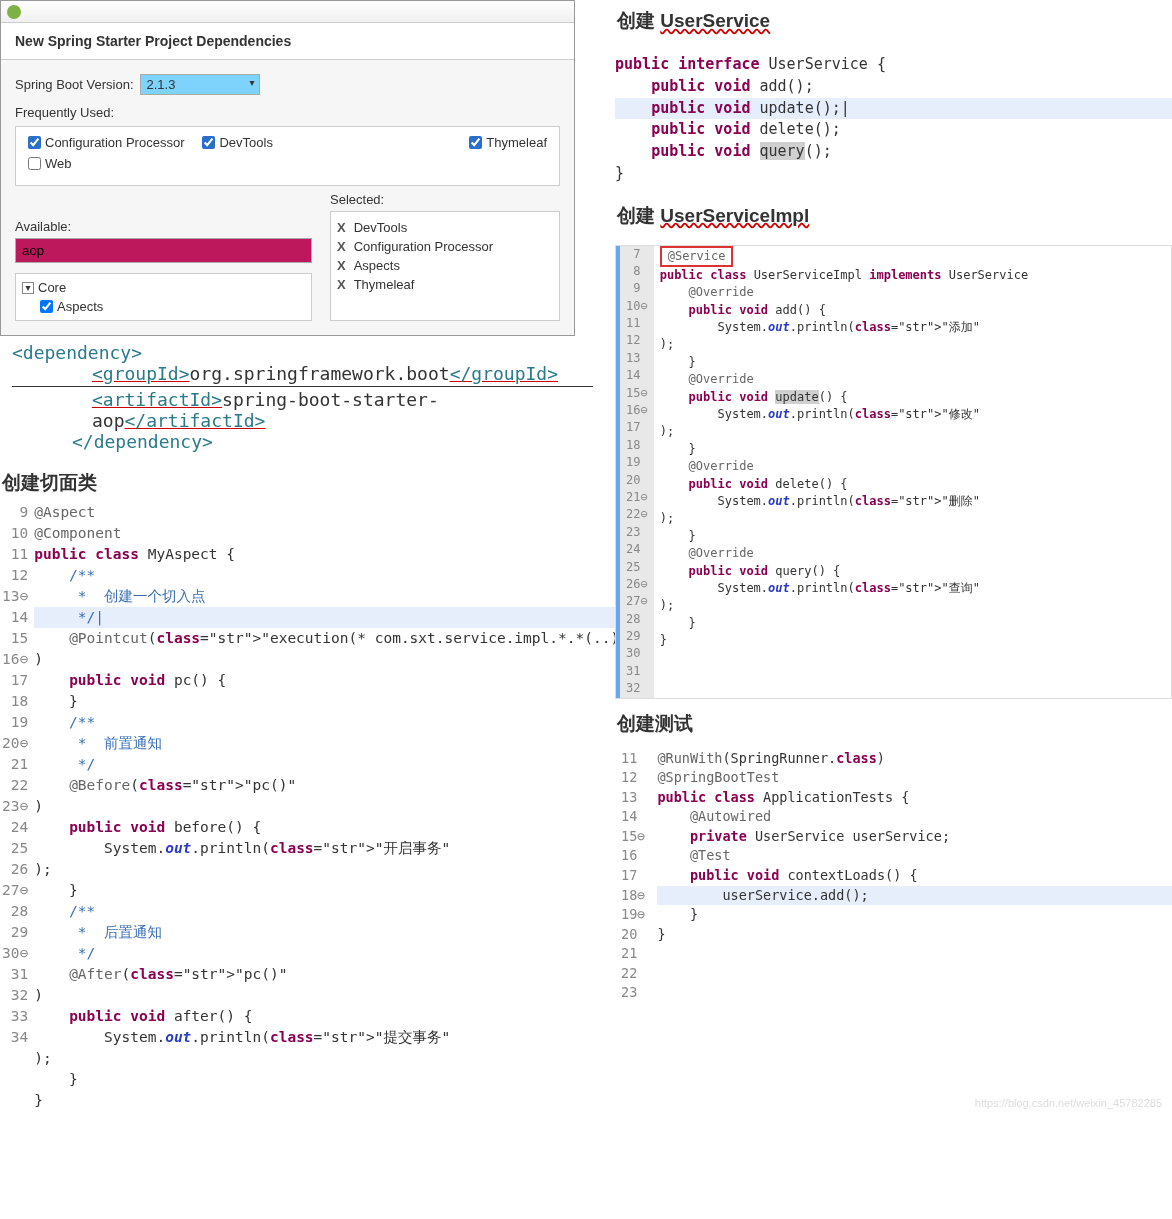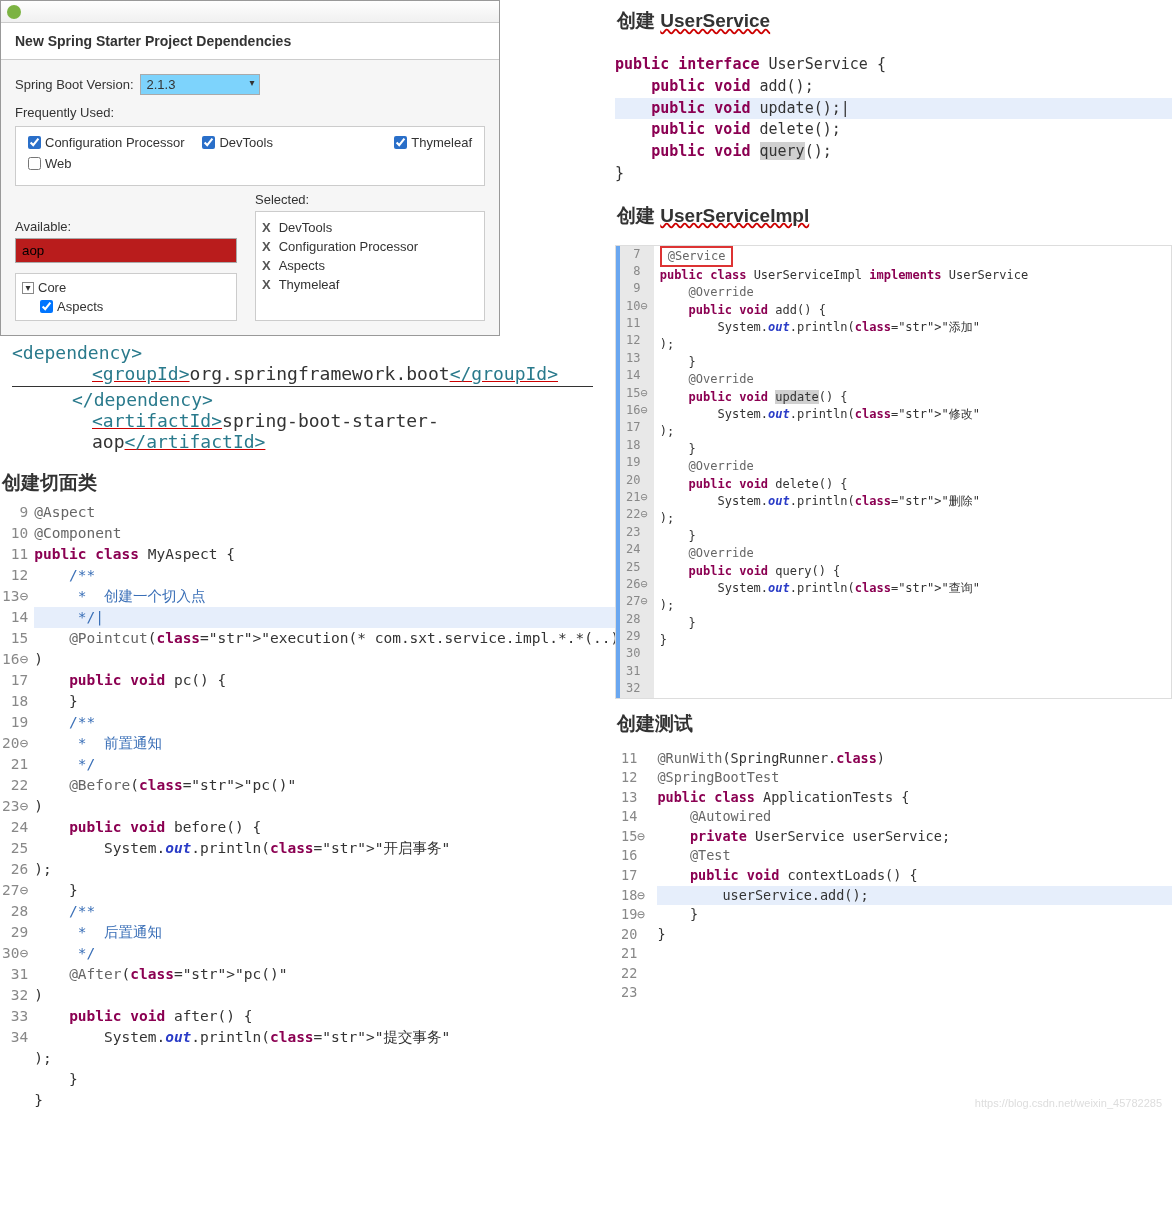--- a/index.html
+++ b/index.html
@@ -1,38 +1,38 @@
 <!DOCTYPE html>
 <html><head>
 <meta charset="utf-8">
 <style>
 * { box-sizing: border-box; margin: 0; padding: 0; }
 body { font-family: "Microsoft YaHei", Arial, sans-serif; font-size: 13px; background: #fff; color: #333; }
 .container { display: flex; width: 1172px; }
 .left-col { width: 605px; display: flex; flex-direction: column; }
 .right-col { width: 567px; display: flex; flex-direction: column; padding-left: 10px; }
 
-.dialog { border: 1px solid #999; background: #fff; width: 500px; }
+.dialog { border: 1px solid #999; background: #fff; width: 575px; }
 .dialog-title-bar { background: linear-gradient(#fefefe,#f0f0f0); border-bottom: 1px solid #ccc; padding: 3px 6px; display: flex; align-items: center; height: 22px; }
 .dialog-title-bar .icon { width: 14px; height: 14px; background: #7cb342; border-radius: 50%; margin-right: 6px; }
 .dialog-header { padding: 10px 14px; background: #fff; border-bottom: 1px solid #ccc; }
 .dialog-header-title { font-weight: bold; font-size: 14px; }
 .dialog-body { padding: 14px; background: #f6f6f6; }
 .form-row { display: flex; align-items: center; margin-bottom: 10px; }
 .form-label { margin-right: 6px; }
 .dropdown { border: 1px solid #aaa; background: #7dd3fc; padding: 2px 18px 2px 6px; min-width: 120px; position: relative; }
 .dropdown::after { content: "▾"; position: absolute; right: 4px; top: 2px; font-size: 10px; }
 .group-box { border: 1px solid #ccc; background: #fff; padding: 8px 12px; margin-top: 6px; }
 .check-row { display: flex; gap: 18px; flex-wrap: wrap; margin-bottom: 6px; }
 .check-item { display: flex; align-items: center; gap: 4px; }
 .check-item input { accent-color: #2a6fc9; }
 .two-col { display: flex; gap: 18px; margin-top: 6px; align-items: flex-end; }
 .av-col { flex: 1; }
 .sel-col { flex: 0 0 230px; }
-.textbox { border: 1px solid #aaa; background: #b91c1c; padding: 4px 6px; width: 100%; margin-top: 4px; }
+.textbox { border: 1px solid #aaa; background: #be185d; padding: 4px 6px; width: 100%; margin-top: 4px; }
 .tree-box { border: 1px solid #ccc; background: #fff; padding: 6px; margin-top: 10px; }
 .tree-node { display: flex; align-items: center; gap: 4px; }
 .tree-node::before { content: "▾"; font-size: 10px; border: 1px solid #888; width: 10px; height: 10px; line-height: 9px; text-align: center; }
 .tree-child { margin-left: 18px; display: flex; align-items: center; gap: 4px; margin-top: 4px; }
 .sel-list-box { border: 1px solid #ccc; background: #fff; padding: 6px; margin-top: 4px; height: 110px; }
 .sel-item { display: flex; align-items: center; gap: 8px; padding: 2px 0; }
 .sel-item .x { font-weight: bold; color: #555; }
 
 .xml-snippet { font-family: Consolas, monospace; font-size: 18px; padding: 6px 12px 10px; }
 .xml-tag { color: #2a7a8c; }
@@ -140,22 +140,22 @@
             </div>
           </div>
         </div>
       </div>
     </div>
 
     <div class="xml-snippet">
       <div><span class="xml-tag">&lt;dependency&gt;</span></div>
       <div style="padding-left:80px"><span class="xml-tag xml-underline">&lt;groupId&gt;</span><span class="xml-text">org.springframework.boot</span><span class="xml-tag xml-underline">&lt;/groupId&gt;</span></div>
       <div class="xml-hr"></div>
+      <div style="padding-left:80px"><span class="xml-tag xml-underline">&lt;artifactId&gt;</span><span class="xml-text">spring-boot-starter-aop</span><span class="xml-tag xml-underline">&lt;/artifactId&gt;</span></div>
       <div style="padding-left:60px"><span class="xml-tag">&lt;/dependency&gt;</span></div>
-      <div style="padding-left:80px"><span class="xml-tag xml-underline">&lt;artifactId&gt;</span><span class="xml-text">spring-boot-starter-aop</span><span class="xml-tag xml-underline">&lt;/artifactId&gt;</span></div>
     </div>
 
     <div class="section-title">创建切面类</div>
 
     <div class="code-block">
       <div class="gutter" id="aspect-gutter"><span class="line">9</span><span class="line">10</span><span class="line">11</span><span class="line">12</span><span class="line">13⊖</span><span class="line">14</span><span class="line">15</span><span class="line">16⊖</span><span class="line">17</span><span class="line">18</span><span class="line">19</span><span class="line">20⊖</span><span class="line">21</span><span class="line">22</span><span class="line">23⊖</span><span class="line">24</span><span class="line">25</span><span class="line">26</span><span class="line">27⊖</span><span class="line">28</span><span class="line">29</span><span class="line">30⊖</span><span class="line">31</span><span class="line">32</span><span class="line">33</span><span class="line">34</span></div>
       <div class="code-area" id="aspect-code"><span class="line "><span class="ann">@Aspect</span></span><span class="line "><span class="ann">@Component</span></span><span class="line "><span class="kw">public</span> <span class="kw">class</span> MyAspect {</span><span class="line "></span><span class="line "><span class="com">    /**</span></span><span class="line "><span class="com">     *  创建一个切入点</span></span><span class="line hl"><span class="com">     */|</span></span><span class="line ">    <span class="ann">@Pointcut</span>(<span <span="" class="kw">class</span>="str"&gt;"execution(* com.sxt.service.impl.*.*(..))"</span>)<span class="line ">    <span class="kw">public</span> <span class="kw">void</span> pc() {</span><span class="line ">    }</span><span class="line "></span><span class="line "><span class="com">    /**</span></span><span class="line "><span class="com">     *  前置通知</span></span><span class="line "><span class="com">     */</span></span><span class="line ">    <span class="ann">@Before</span>(<span <span="" class="kw">class</span>="str"&gt;"pc()"</span>)<span class="line ">    <span class="kw">public</span> <span class="kw">void</span> before() {</span><span class="line ">        System.<span class="it">out</span>.println(<span <span="" class="kw">class</span>="str"&gt;"开启事务"</span>);<span class="line ">    }</span><span class="line "><span class="com">    /**</span></span><span class="line "><span class="com">     *  后置通知</span></span><span class="line "><span class="com">     */</span></span><span class="line ">    <span class="ann">@After</span>(<span <span="" class="kw">class</span>="str"&gt;"pc()"</span>)<span class="line ">    <span class="kw">public</span> <span class="kw">void</span> after() {</span><span class="line ">        System.<span class="it">out</span>.println(<span <span="" class="kw">class</span>="str"&gt;"提交事务"</span>);<span class="line ">    }</span><span class="line ">}</span></div>
     </div>
   </div>
 

